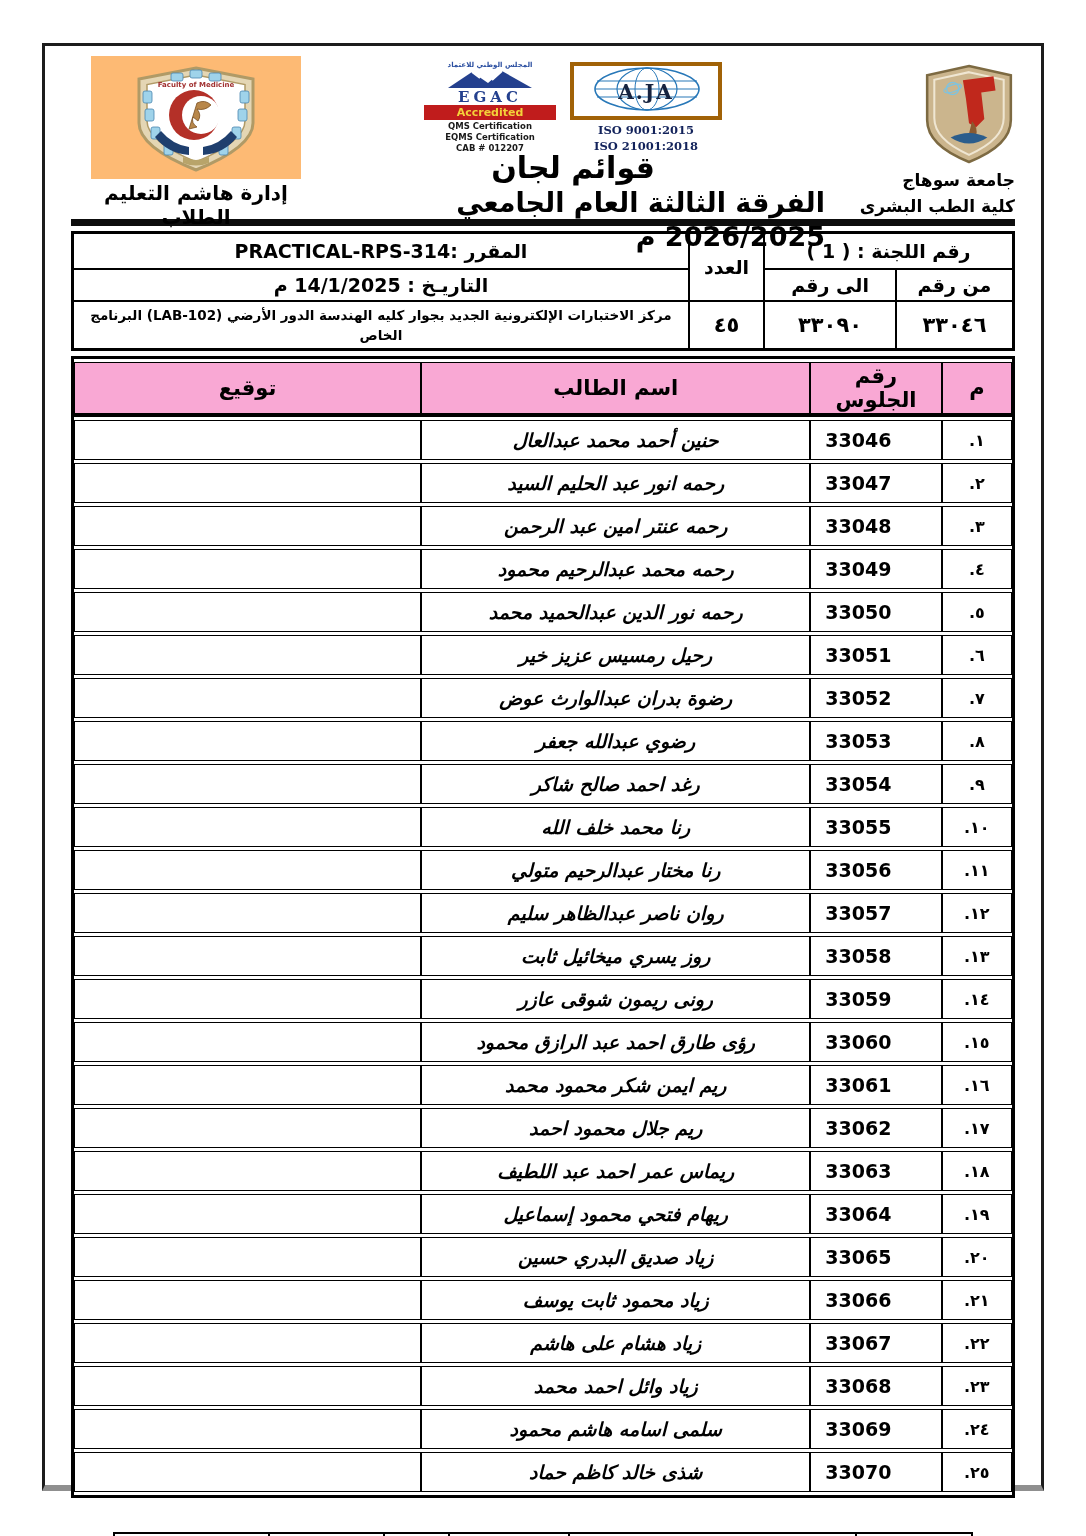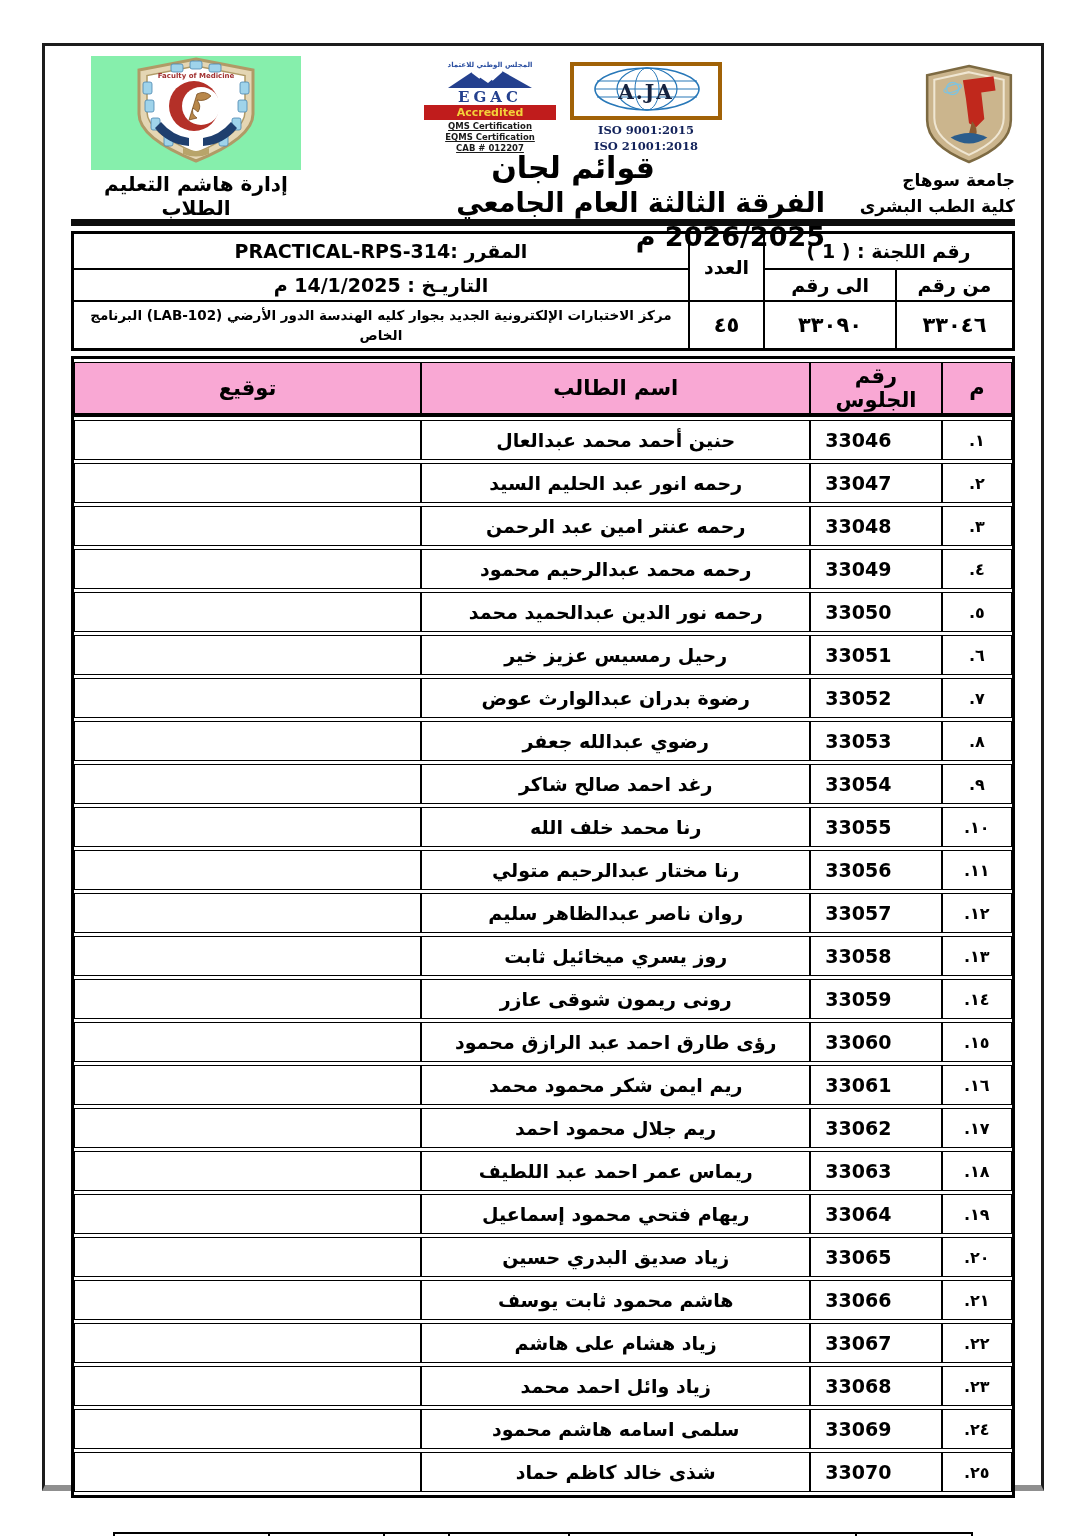--- a/index.html
+++ b/index.html
@@ -13,52 +13,52 @@
   .uni-block{width:190px;text-align:right;padding-top:8px;}
   .uni-caption{font-size:17px;font-weight:bold;line-height:1.5;}
   .center-block{flex:1;text-align:center;padding-top:6px;}
   .cert-row{direction:ltr;display:flex;justify-content:center;align-items:flex-start;gap:14px;height:84px;}
   .egac-box{width:132px;text-align:center;}
   .egac-ar{font-size:7px;color:#2a4ea0;font-weight:bold;line-height:1;}
   .egac-word{font-size:15px;font-weight:bold;color:#24408e;letter-spacing:4px;
              font-family:"DejaVu Serif",serif;line-height:1;margin-top:-3px;}
   .egac-accred{background:#c01c1c;color:#f3d23a;font-weight:bold;font-size:11px;
                padding:1px 0;line-height:1.2;}
-  .egac-lines{font-size:8.5px;font-weight:bold;color:#1a1a1a;line-height:1.3;margin-top:1px;text-decoration:underline;}
+  .egac-lines{font-size:8.5px;font-weight:bold;color:#1a1a1a;line-height:1.3;margin-top:1px;}
   .aja-box{width:152px;}
   .aja-frame{border:4px solid #a16207;height:50px;position:relative;background:#fff;}
   .aja-word{position:absolute;left:0;right:0;top:14px;text-align:center;
             font-family:"DejaVu Serif",serif;font-weight:bold;font-size:20px;
             color:#16233f;letter-spacing:2px;}
   .aja-lines{font-size:11.5px;font-weight:bold;color:#13235b;line-height:1.35;margin-top:3px;
              font-family:"DejaVu Serif",serif;text-align:center;}
   .doc-title{font-size:30px;font-weight:bold;margin-top:4px;line-height:1.2;}
   .doc-subtitle{font-size:27px;font-weight:bold;line-height:1.25;text-align:right;}
   .faculty-block{width:250px;text-align:center;}
-  .faculty-bg{background:#86efac;display:inline-block;padding:0 40px 2px 40px;}
+  .faculty-bg{background:#fdba74;display:inline-block;padding:9px 40px 2px 40px;}
   .faculty-caption{font-size:20px;font-weight:bold;margin-top:2px;}
   
   .sep-bar{height:7px;background:#0d0d0d;margin-top:3px;}
   
   table{direction:rtl;}
   .info-table{width:100%;border-collapse:collapse;border:3px solid #000;margin-top:5px;}
   .info-table td{border:2px solid #000;text-align:center;font-weight:bold;font-size:19px;padding:1px 4px;}
   .info-table .r1 td{height:32px;}
   .info-table .r2 td{height:28px;}
   .info-table .r3 td{height:44px;}
   .info-table td.num-ar{font-size:21px;}
   .info-table td.loc{font-size:13.5px;line-height:1.5;}
   
   .main-table{width:100%;border-collapse:separate;border-spacing:0 3px;border:3px solid #000;margin-top:5px;}
   .main-table th{background:#f9a8d4;border:1px solid #000;border-bottom:4px solid #000;
                  font-size:21px;font-weight:bold;height:36px;}
   .main-table td{border:1px solid #000;height:36px;font-weight:bold;background:#fff;}
   .main-table td.c-no{font-size:16px;text-align:center;}
   .main-table td.c-seat{font-size:19px;text-align:left;padding-left:14px;direction:ltr;}
-  .main-table td.c-name{font-size:19px;text-align:center;}
+  .main-table td.c-name{font-size:19px;text-align:center;font-style:italic;}
   
   .footer-table{width:91%;margin:34px auto 0 auto;border-collapse:collapse;border:2px solid #000;}
   .footer-table td{border:2px solid #000;text-align:center;font-weight:bold;font-size:15px;height:36px;padding:0 4px;}
   .footer-table td.code{font-family:"DejaVu Serif",serif;font-size:17px;direction:ltr;}
 </style>
 </head>
 <body>
 
 <div class="page">
   <div class="frame">
@@ -317,21 +317,21 @@
           </tr>
           <tr>
             <td class="c-no">٢٠.</td>
             <td class="c-seat">33065</td>
             <td class="c-name">زياد صديق البدري حسين</td>
             <td class="c-sig"></td>
           </tr>
           <tr>
             <td class="c-no">٢١.</td>
             <td class="c-seat">33066</td>
-            <td class="c-name">هاشم محمود ثابت يوسف</td>
+            <td class="c-name">زياد محمود ثابت يوسف</td>
             <td class="c-sig"></td>
           </tr>
           <tr>
             <td class="c-no">٢٢.</td>
             <td class="c-seat">33067</td>
             <td class="c-name">زياد هشام على هاشم</td>
             <td class="c-sig"></td>
           </tr>
           <tr>
             <td class="c-no">٢٣.</td>

